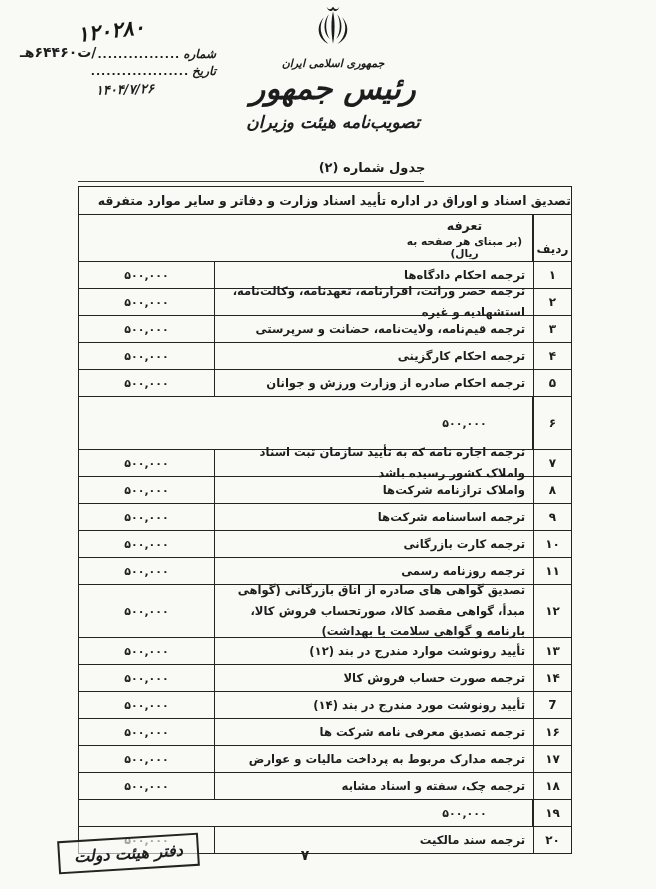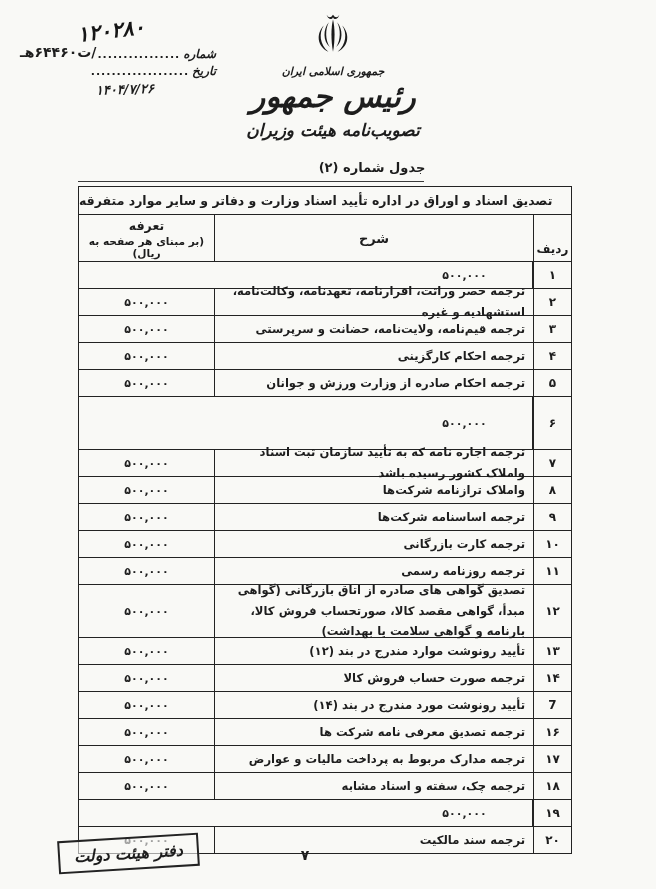--- a/index.html
+++ b/index.html
@@ -19,35 +19,35 @@
     line-height:1.25;margin-top:2px;white-space:nowrap;
   }
   .ref-line .lbl{font-style:italic;margin-inline-end:3px;}
   .ref-line .dots{flex:1;overflow:hidden;letter-spacing:1px;font-size:11px;}
   .ref-line .code{font-size:14px;}
   .hand-date{
     font-size:13px;font-weight:bold;font-style:italic;letter-spacing:2px;
     transform:rotate(-2deg);text-align:center;margin-top:3px;padding-left:14px;
   }
   
-  .emblem-block{position:absolute;top:12px;left:178px;width:310px;text-align:center;}
+  .emblem-block{position:absolute;top:4px;left:178px;width:310px;text-align:center;}
   .emblem-block svg{display:inline-block;}
   .country{font-size:11px;font-weight:bold;font-style:italic;margin-top:1px;}
   .office{font-size:31px;font-weight:bold;font-style:italic;margin-top:0px;letter-spacing:1px;}
   .doctype{font-size:17px;font-weight:bold;font-style:italic;margin-top:6px;}
   
   .caption{position:absolute;top:160px;left:0;width:100%;text-align:center;
     font-size:13px;font-weight:bold;padding-left:44px;}
   .caption-line{position:absolute;top:181px;left:78px;width:346px;border-top:1.2px solid #3a3a3a;}
   .doc-table{
     position:absolute;top:186px;left:78px;width:494px;
     border:1.6px solid #232323;background:#f9f9f6;box-sizing:border-box;
   }
   .thead-title{
-    height:27px;line-height:27px;text-align:left;font-weight:bold;
+    height:27px;line-height:27px;text-align:right;font-weight:bold;
     font-size:12.5px;border-bottom:1.2px solid #232323;
   }
   .thead-cols{display:flex;height:46px;border-bottom:1.2px solid #232323;}
   .hcol-num{width:38px;display:flex;align-items:flex-end;justify-content:center;
     padding-bottom:5px;font-weight:bold;font-size:12px;border-left:1.2px solid #232323;box-sizing:border-box;}
   .hcol-desc{flex:1;display:flex;align-items:center;justify-content:center;
     font-weight:bold;font-size:13px;}
   .hcol-fee{width:136px;display:flex;flex-direction:column;align-items:center;
     justify-content:center;border-right:1.2px solid #232323;box-sizing:border-box;text-align:center;}
   .hcol-fee .t1{font-weight:bold;font-size:12.5px;}
@@ -107,29 +107,29 @@
     <div class="doctype">تصویب‌نامه هیئت وزیران</div>
   </div>
 
   <div class="caption">جدول شماره (۲)</div>
   <div class="caption-line"></div>
 
   <div class="doc-table" dir="rtl">
     <div class="thead-title">تصدیق اسناد و اوراق در اداره تأیید اسناد وزارت و دفاتر و سایر موارد متفرقه</div>
     <div class="thead-cols">
       <div class="hcol-num">ردیف</div>
-      <div class="hcol-desc">شرح</div>
       <div class="hcol-fee">
         <span class="t1">تعرفه</span>
         <span class="t2">(بر مبنای هر صفحه به ریال)</span>
       </div>
     </div>
     <div id="table-body">
     <div class="trow">
       <div class="cell-num">۱</div>
+      <div class="cell-desc">ترجمه احکام دادگاه‌ها</div>
       <div class="cell-fee">۵۰۰,۰۰۰</div>
     </div>
 
     <div class="trow">
       <div class="cell-num">۲</div>
       <div class="cell-desc">ترجمه حصر وراثت، اقرارنامه، تعهدنامه، وکالت‌نامه، استشهادیه و غیره</div>
       <div class="cell-fee">۵۰۰,۰۰۰</div>
     </div>
 
     <div class="trow">

